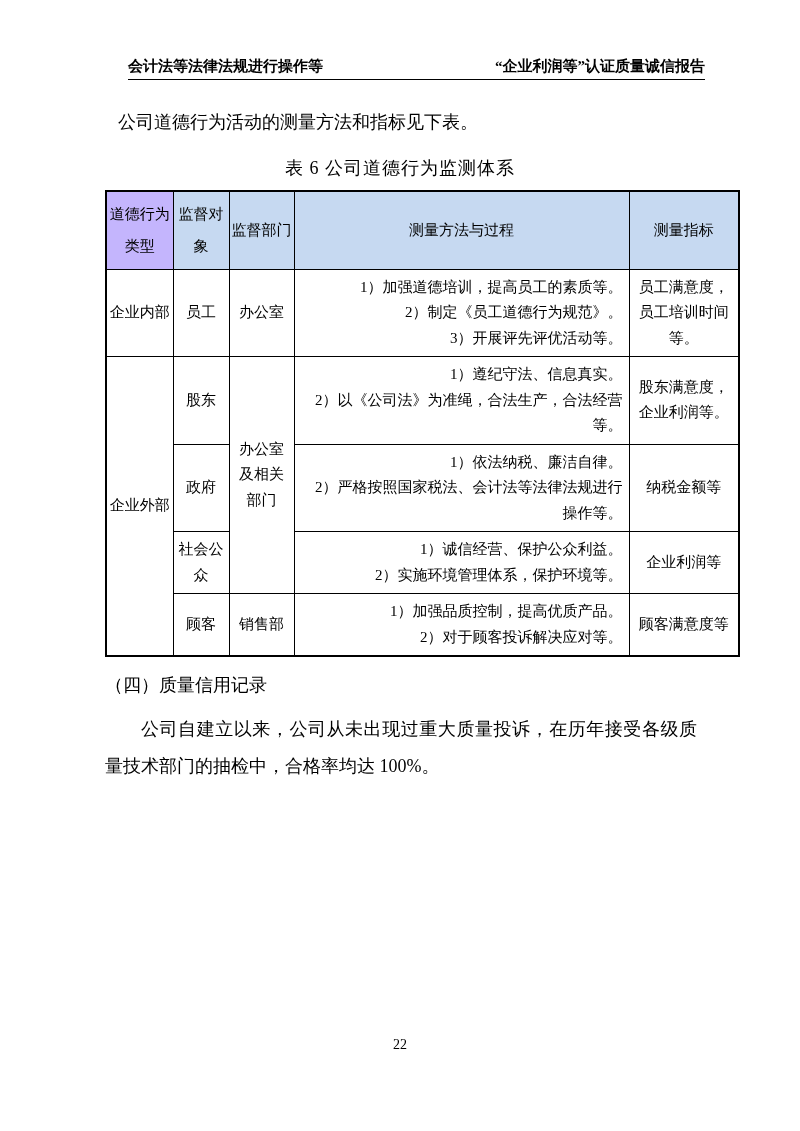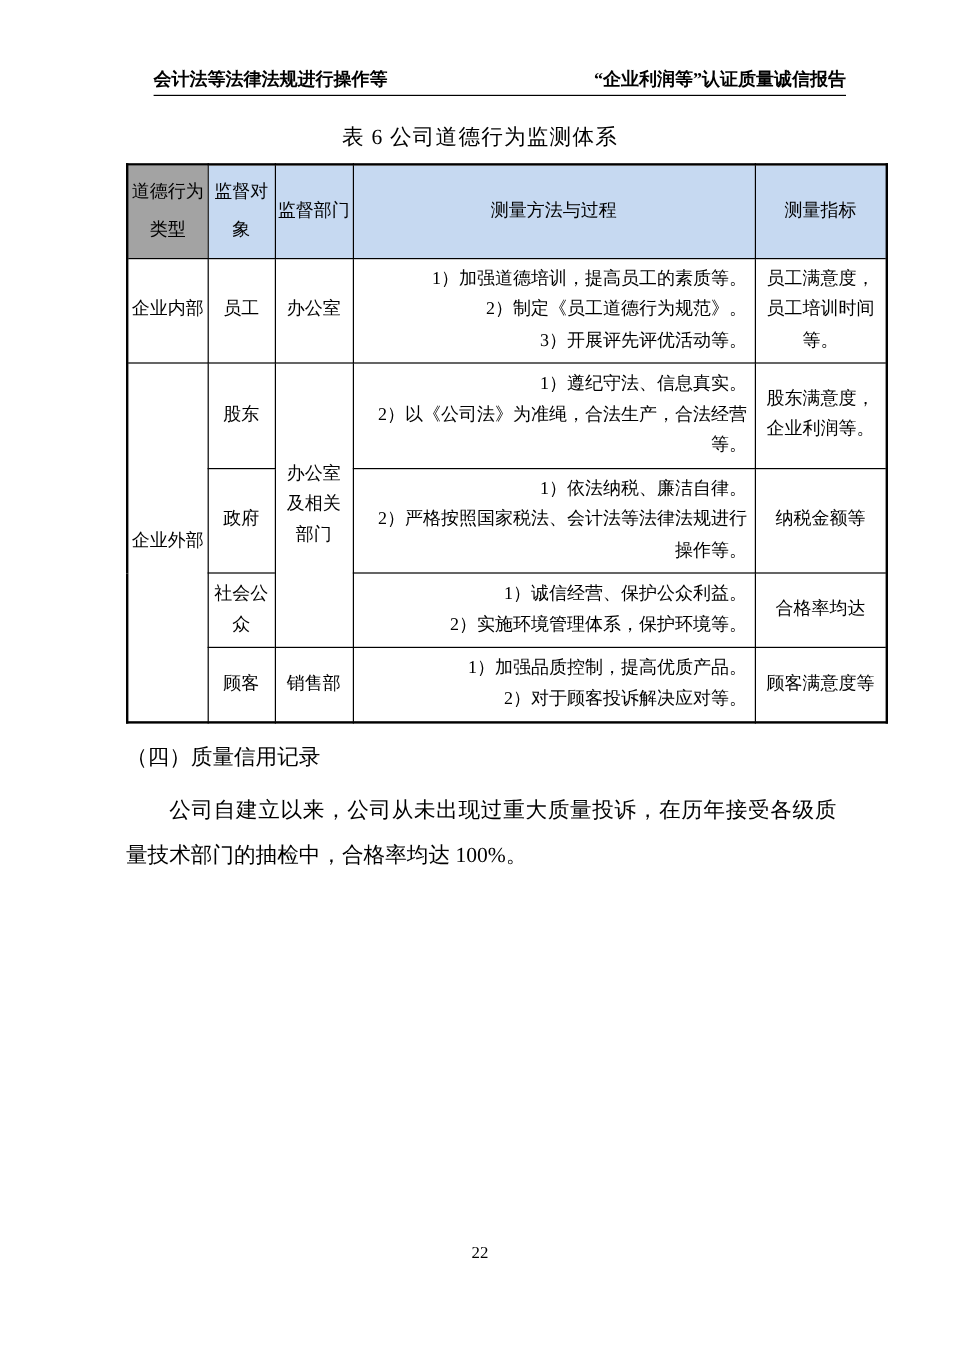--- a/index.html
+++ b/index.html
@@ -89,34 +89,35 @@
 </head>
 <body>
 
 <div class="page">
 
   <div class="doc-header">
     <span>会计法等法律法规进行操作等</span>
     <span>“企业利润等”认证质量诚信报告</span>
   </div>
 
+  <div class="intro">公司道德行为活动的测量方法和指标见下表。</div>
 
   <div class="table-title">表 6 公司道德行为监测体系</div>
 
   <table class="ethics">
     <colgroup>
       <col class="col-type">
         <col class="col-target">
         <col class="col-dept">
         <col class="col-method">
         <col class="col-ind">
     </colgroup>
     <tbody>
         <tr class="head">
-      <th style="background: #a3a3a3;">道德行为类型</th>
+      <th style="background: #c4b5fd;">道德行为类型</th>
       <th style="background: rgb(198, 217, 241);">监督对象</th>
       <th style="background: rgb(198, 217, 241);">监督部门</th>
       <th style="background: rgb(198, 217, 241);">测量方法与过程</th>
       <th style="background: rgb(198, 217, 241);">测量指标</th>
     </tr>
     <tr>
       <td class="c-center">企业内部</td>
       <td class="c-center">员工</td>
       <td class="c-dept">办公室</td>
       <td class="c-methods">
@@ -143,21 +144,21 @@
             <div class="mitem">2）严格按照国家税法、会计法等法律法规进行操作等。</div>
           </td>
       <td class="c-ind">纳税金额等</td>
     </tr>
     <tr>
       <td class="c-center">社会公众</td>
       <td class="c-methods">
             <div class="mitem">1）诚信经营、保护公众利益。</div>
             <div class="mitem">2）实施环境管理体系，保护环境等。</div>
           </td>
-      <td class="c-ind">合格率均达</td>
+      <td class="c-ind">企业利润等</td>
     </tr>
     <tr>
       <td class="c-center">顾客</td>
       <td class="c-center">销售部</td>
       <td class="c-methods">
             <div class="mitem">1）加强品质控制，提高优质产品。</div>
             <div class="mitem">2）对于顾客投诉解决应对等。</div>
           </td>
       <td class="c-ind">顾客满意度等</td>
     </tr>

